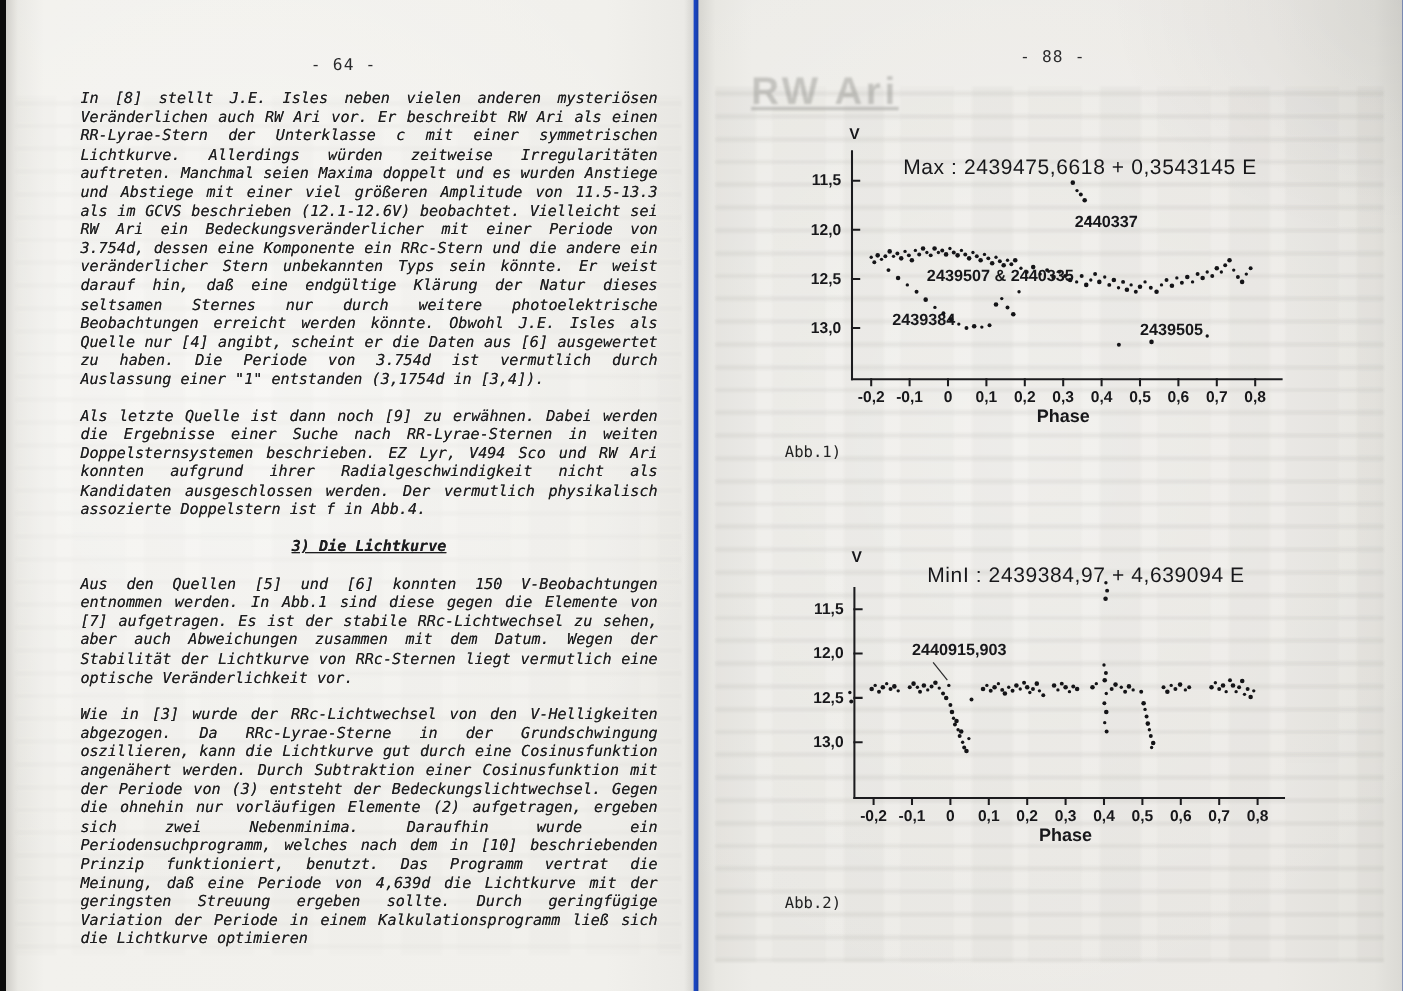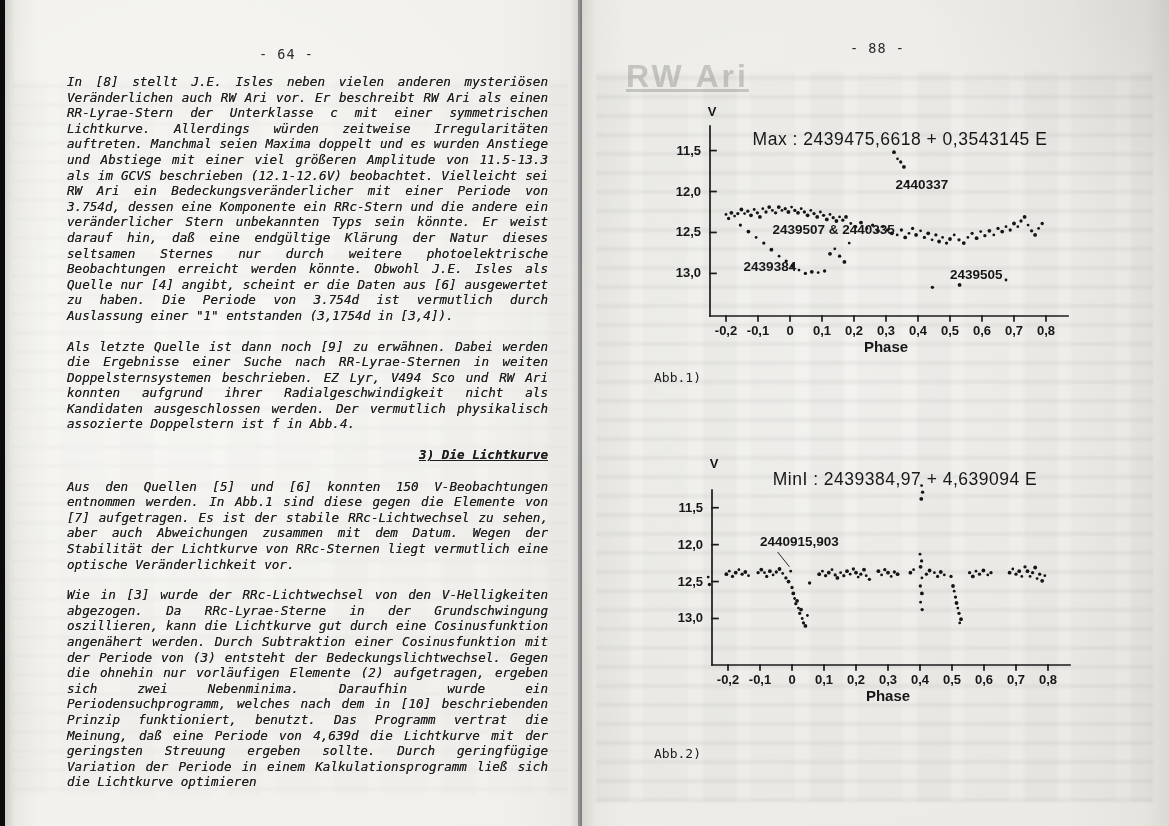--- a/index.html
+++ b/index.html
@@ -1,16 +1,16 @@
 <!DOCTYPE html>
 <html><head>
 <meta charset="utf-8">
 <style>
   html,body{margin:0;padding:0;background:#222;}
-  .scan{position:relative;width:1169px;height:826px;overflow:hidden;background:#a3a3a3;
+  .scan{position:relative;width:1169px;height:826px;overflow:hidden;background:#1d4ed8;
         font-family:"DejaVu Sans Mono","Liberation Mono",monospace;}
   .edge-left{position:absolute;left:0;top:0;bottom:0;width:5px;background:#0b0b0b;}
   .page{position:absolute;top:0;bottom:0;}
   .page-left{left:5px;width:573px;
     background:
       radial-gradient(120% 90% at 35% 40%, rgba(255,255,255,.45), rgba(255,255,255,0) 60%),
       linear-gradient(90deg,#cfcdc8 0,#e9e8e3 10px,#f2f1ed 32px,#f1f0ec 500px,#eae9e5 100%);}
   .page-right{left:582px;width:587px;
     background:
       radial-gradient(60% 35% at 100% 0%, rgba(0,0,0,.06), rgba(0,0,0,0) 70%),
@@ -26,21 +26,21 @@
                rgba(120,119,112,.06) 47px 92px, transparent 92px 107px);}
   .bleed-right{left:14px;right:16px;top:72px;bottom:24px;opacity:.55;}
   .bleed-left{left:8px;right:10px;top:80px;bottom:30px;opacity:.22;}
   .pageno{position:absolute;color:#2a2a2c;font:13.5px "DejaVu Sans Mono",monospace;letter-spacing:1px;}
   .pageno-left{left:254px;top:46px;}
   .pageno-right{left:268px;top:40px;}
   .textcol{position:absolute;left:62px;top:74px;width:481px;color:#1d1d1f;
     font:italic 12.6px/15.6px "DejaVu Sans Mono",monospace;text-align:justify;
     text-shadow:0 0 .4px rgba(25,25,25,.75);}
   .textcol p{margin:0 0 15px 0;}
-  .textcol p.heading{text-decoration:underline;font-weight:bold;margin:1px 0 16px 0;text-align:right;}
+  .textcol p.heading{text-decoration:underline;font-weight:bold;margin:1px 0 16px 0;text-align:center;}
   .watermark{position:absolute;left:44px;top:58px;color:rgba(130,130,124,.38);
     font:bold 32px "Liberation Sans",sans-serif;letter-spacing:3px;text-decoration:underline;
     filter:blur(.7px);}
   .chart{position:absolute;left:68px;}
   #chart1{top:92px;}
   #chart2{top:452px;}
   .caption{position:absolute;left:72px;color:#222;font:13px "DejaVu Sans Mono",monospace;}
   .cap1{top:370px;}
   .cap2{top:746px;text-align:right;}
   .chart .axis{stroke:#1b1b1e;stroke-width:1.7;stroke-linecap:square;}

